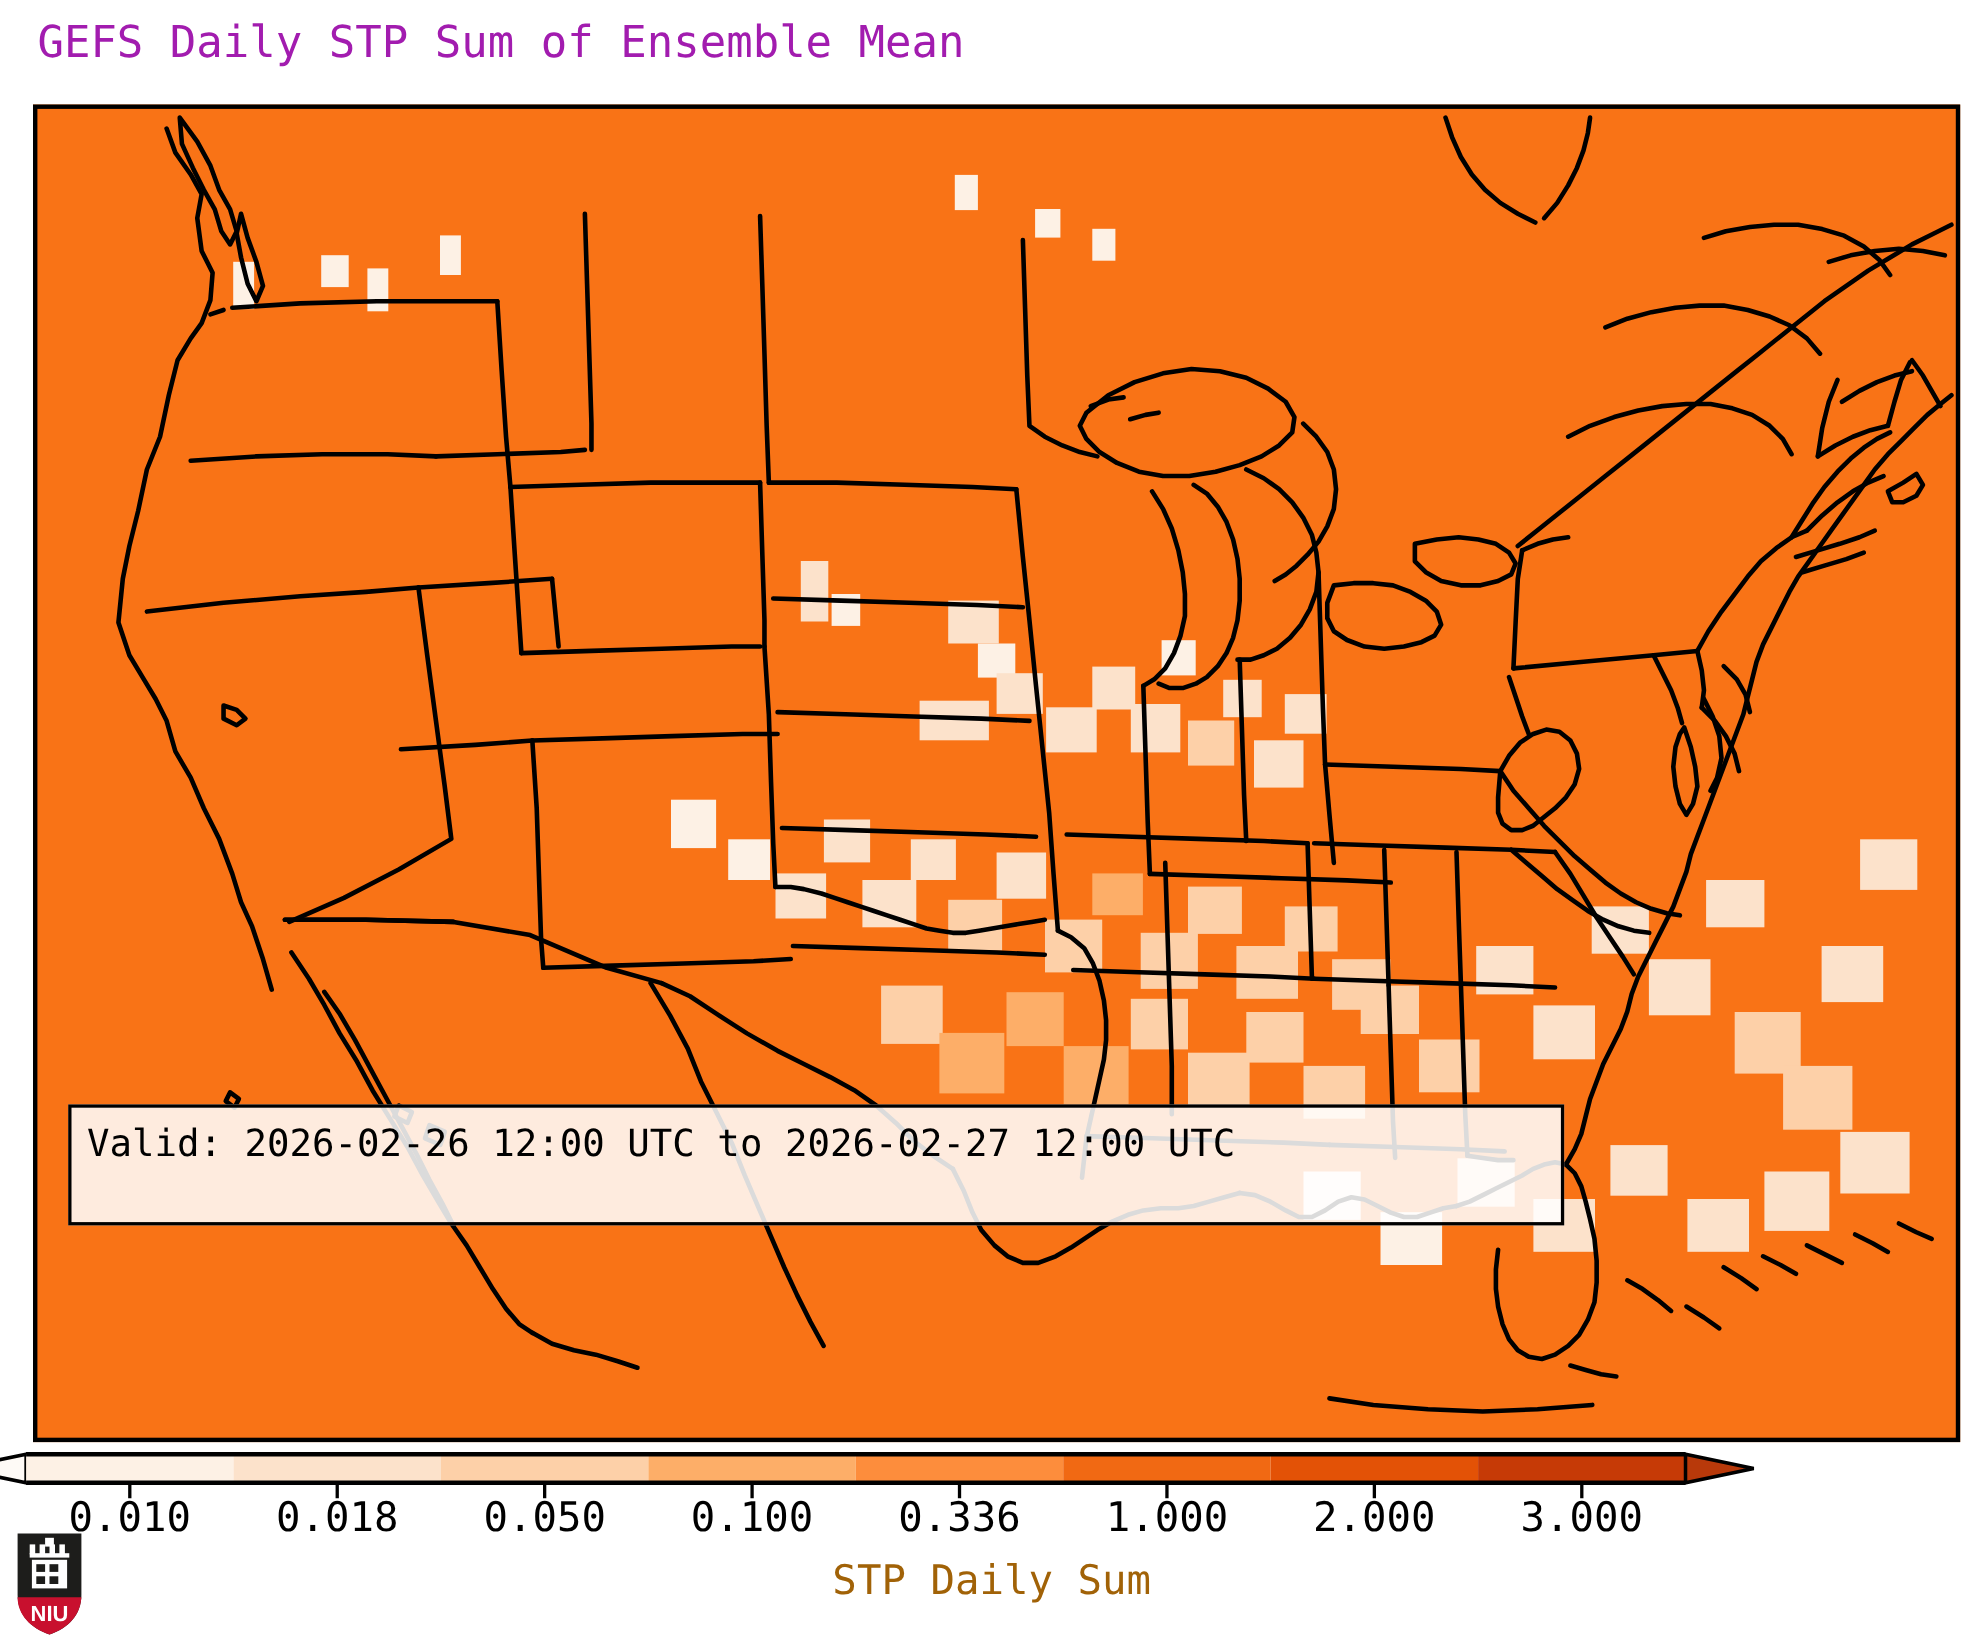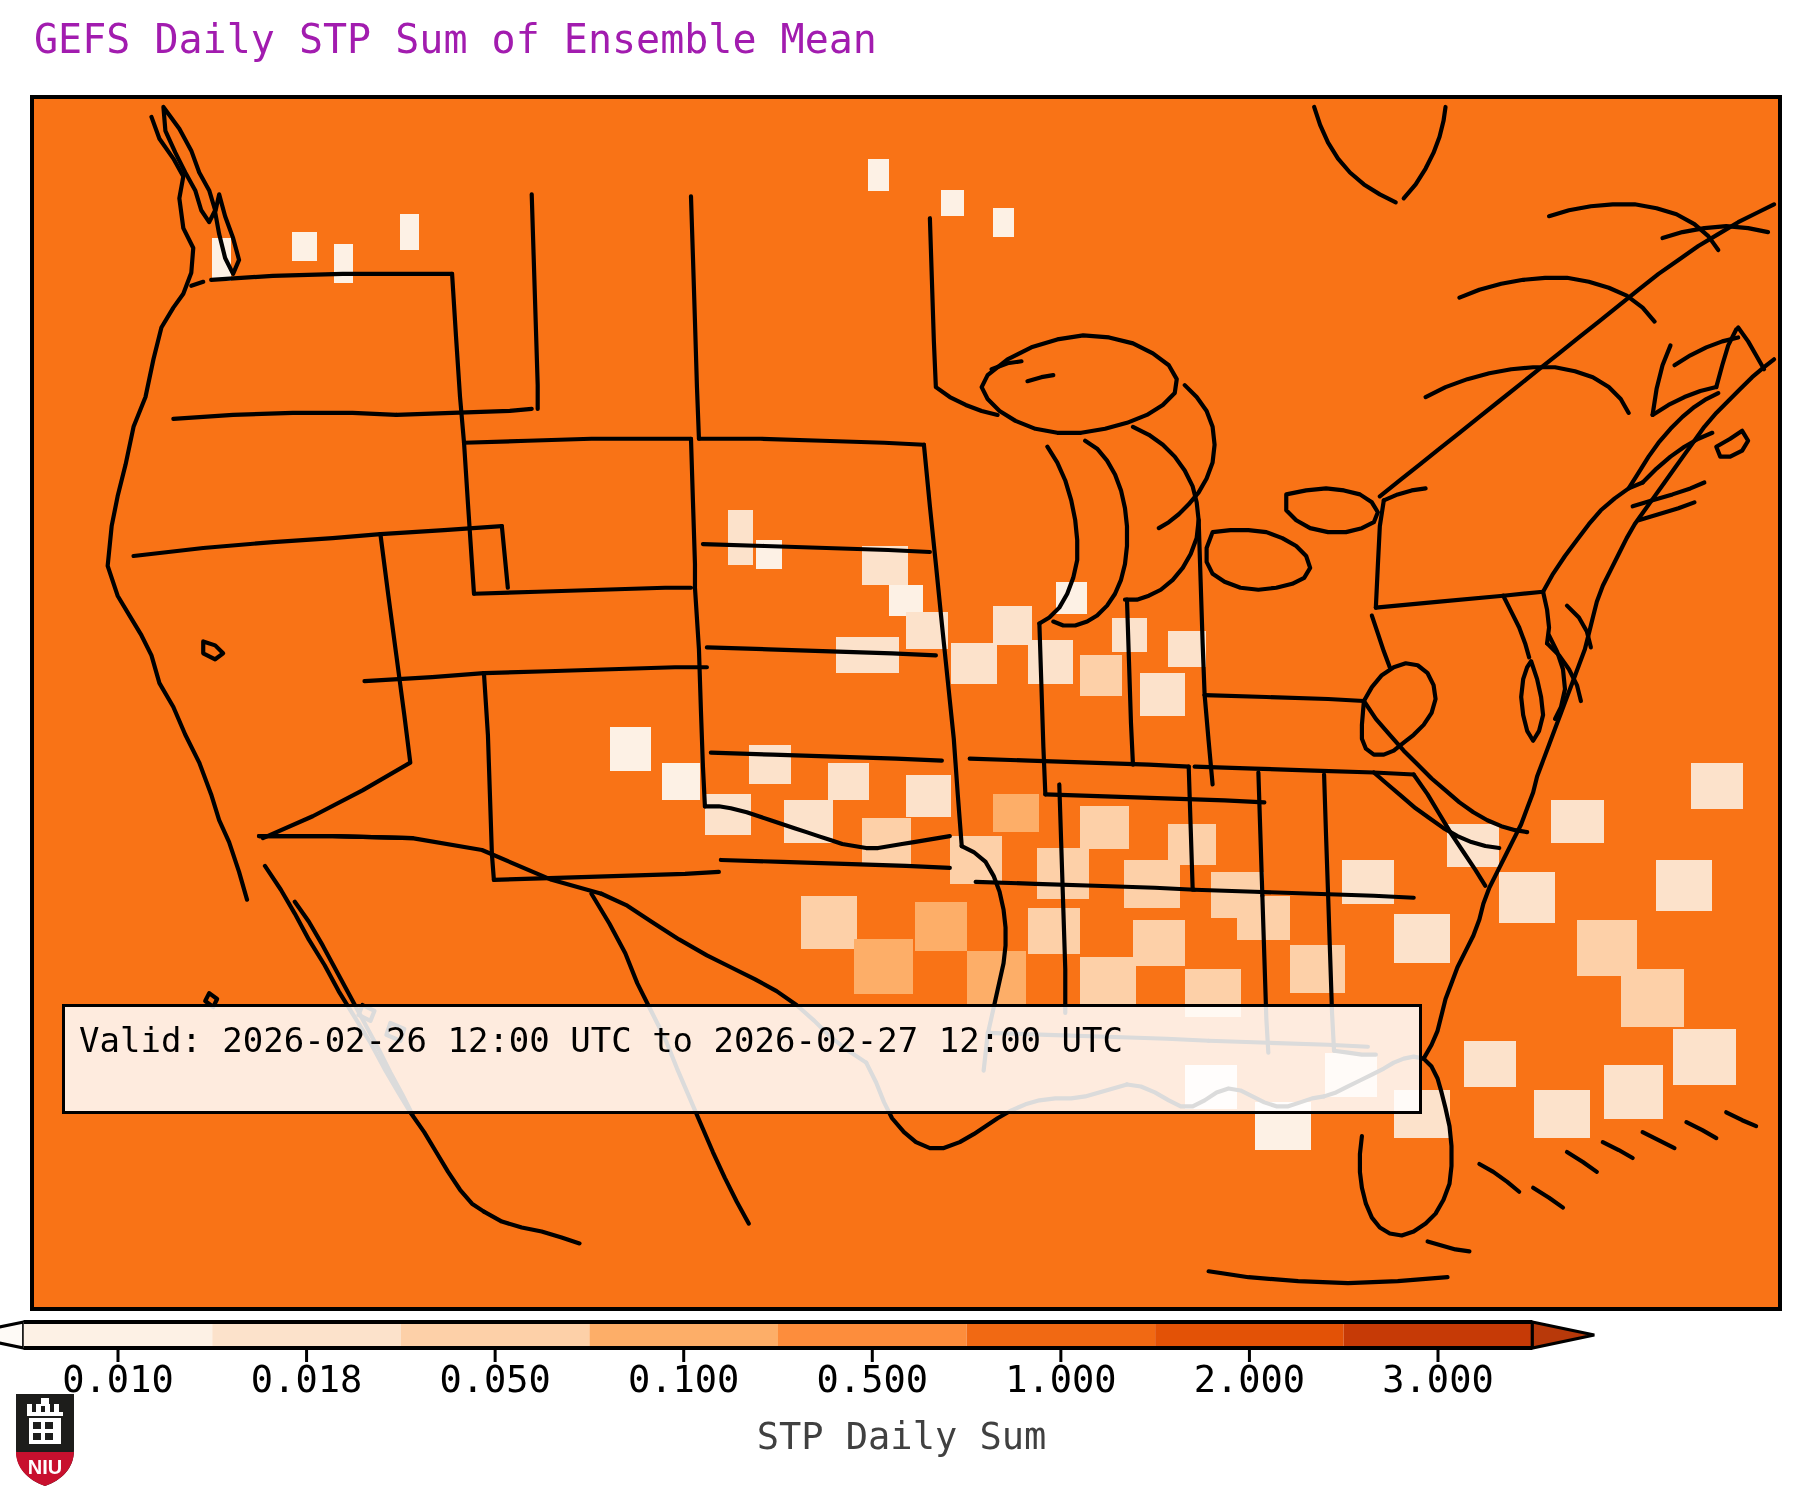--- a/index.html
+++ b/index.html
@@ -25,21 +25,21 @@
   .infoline{font-size:34px;line-height:50px;color:#000;white-space:pre;
             font-family:"DejaVu Sans Mono","Liberation Mono",monospace;}
 
   
   .cbwrap{position:absolute;left:0px;top:1310px;width:1803px;height:80px;}
   .cbsvg{position:absolute;left:0;top:0;}
   .cbticklabels{position:absolute;left:0;top:48px;width:1803px;height:50px;}
   .cbtl{position:absolute;font-size:37px;color:#000;white-space:pre;
         transform:translateX(-50%);font-family:"DejaVu Sans Mono","Liberation Mono",monospace;}
   .cblabel{position:absolute;left:0;top:1415px;width:1803px;text-align:center;
-           font-size:37px;color:#404040;font-family:"DejaVu Sans Mono","Liberation Mono",monospace;}
+           font-size:37px;color:#a16207;font-family:"DejaVu Sans Mono","Liberation Mono",monospace;}
 
   
   .logo{position:absolute;left:14px;top:1392px;width:62px;height:96px;}
 </style>
 </head>
 <body>
 
 <div id="root">
 
   <div class="title">GEFS Daily STP Sum of Ensemble Mean</div>
@@ -347,21 +347,21 @@
           <line x1="1060.857142857143" y1="38" x2="1060.857142857143" y2="52"></line>
           <line x1="1249.4285714285716" y1="38" x2="1249.4285714285716" y2="52"></line>
           <line x1="1438" y1="38" x2="1438" y2="52"></line>
         </g>
     </svg>
     <div class="cbticklabels" id="cb-labels">
         <div class="cbtl" style="left: 118px;">0.010</div>
         <div class="cbtl" style="left: 306.571px;">0.018</div>
         <div class="cbtl" style="left: 495.143px;">0.050</div>
         <div class="cbtl" style="left: 683.714px;">0.100</div>
-        <div class="cbtl" style="left: 872.286px;">0.500</div>
+        <div class="cbtl" style="left: 872.286px;">0.336</div>
         <div class="cbtl" style="left: 1060.86px;">1.000</div>
         <div class="cbtl" style="left: 1249.43px;">2.000</div>
         <div class="cbtl" style="left: 1438px;">3.000</div>
       </div>
   </div>
   <div class="cblabel">STP Daily Sum</div>
 
   <svg class="logo" viewBox="0 0 62 96">
     <path d="M2,2 H60 V58 C60,76 48,88 31,94 C14,88 2,76 2,58 Z" fill="#1d1d1b"></path>
     <path d="M2,60 H60 V58 C60,76 48,88 31,94 C14,88 2,76 2,60 Z" fill="#c8102e"></path>

